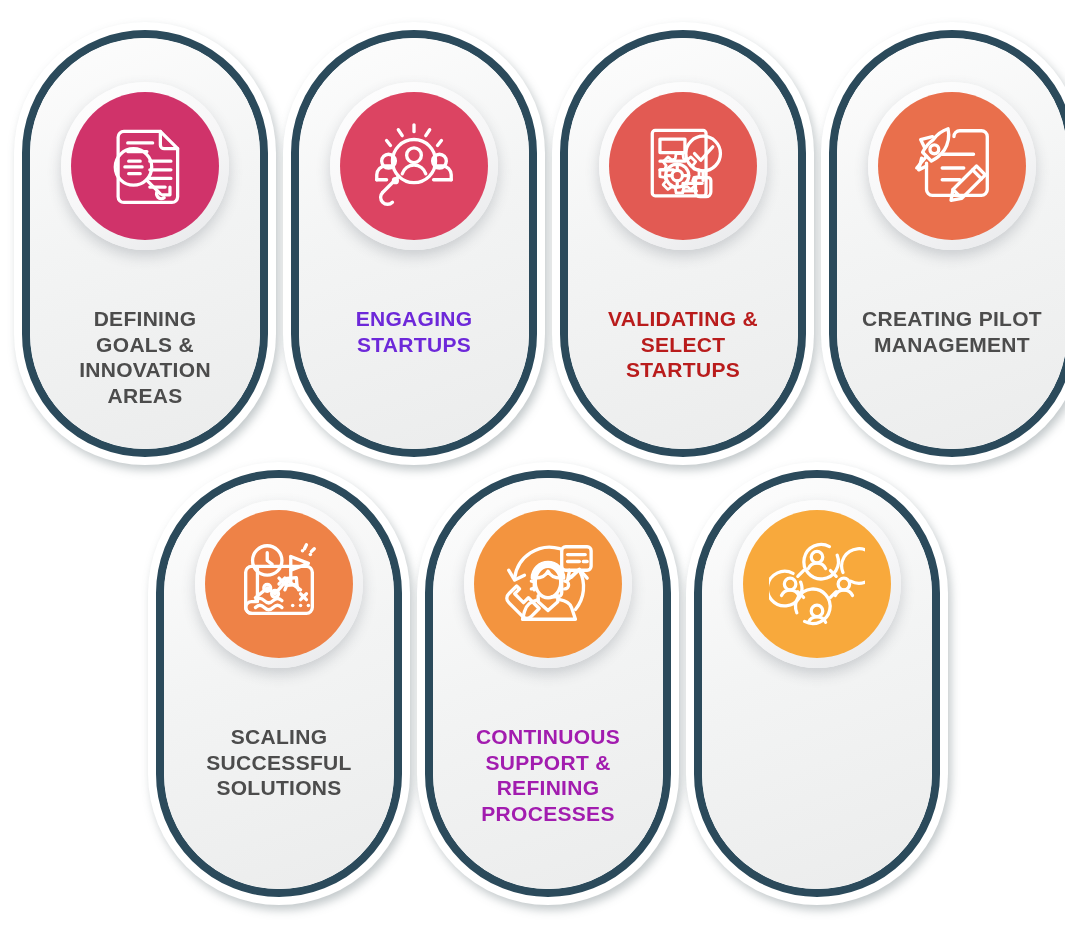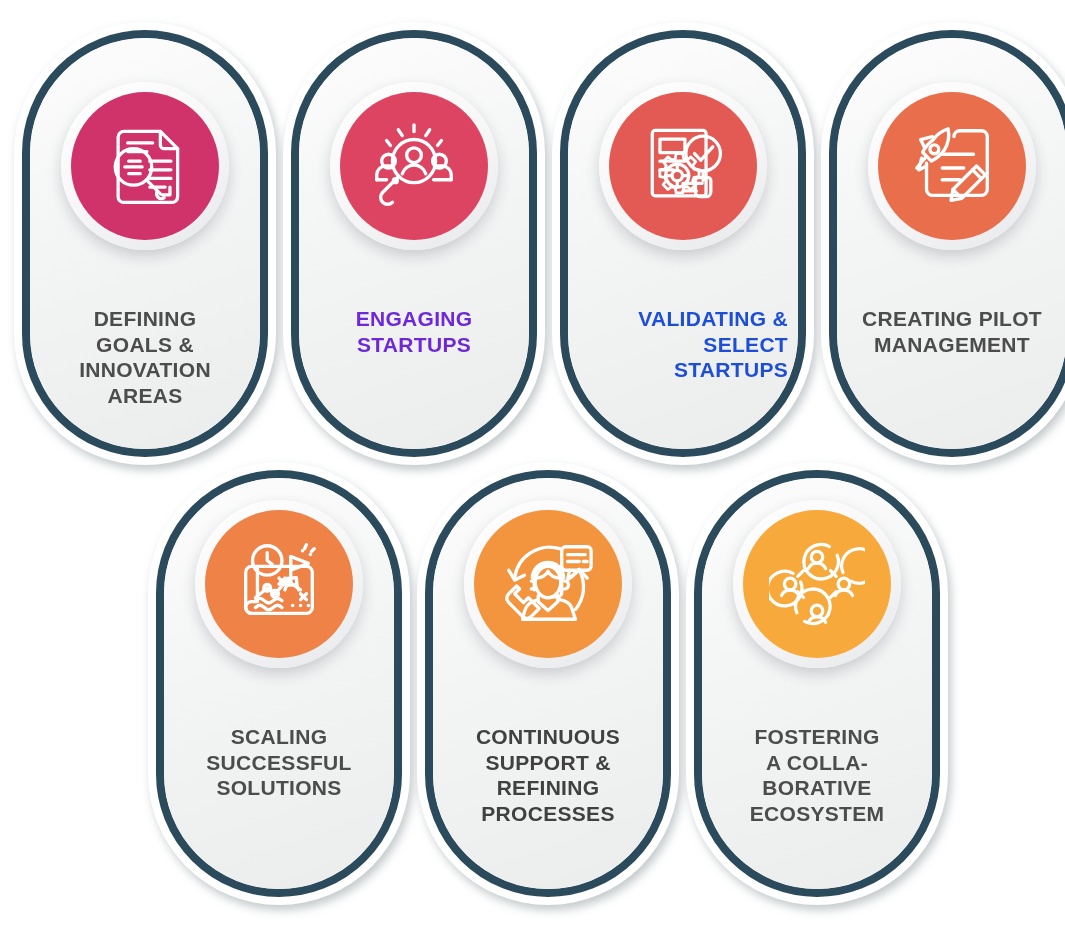--- a/index.html
+++ b/index.html
@@ -183,21 +183,21 @@
               <circle cx="44" cy="60" r="5.5"></circle>
               <path d="M44 48v6.5M44 65.5V72M32 60h6.5M49.5 60H56"></path>
               <circle cx="71" cy="37" r="18"></circle>
               <path d="M62 37l6.5 7L81 30"></path>
               <path d="M71 55v10"></path>
               <path d="M66 62h10a3 3 0 0 1 3 3v12a5 5 0 0 1-5 5h-6a5 5 0 0 1-5-5V65a3 3 0 0 1 3-3z"></path>
             </svg>
           </div>
         </div>
       </div>
-      <div class="card-label" style="color: #1d4ed8; text-align: right;">VALIDATING &amp;
+      <div class="card-label" style="color: #b91c1c;">VALIDATING &amp;
 SELECT
 STARTUPS</div>
     </div>
   </div>
 
   <div class="card row1" id="card4" style="left: 821px; top: 22px; width: 262px; height: 443px;">
     <div class="card-inner" style="border-color: rgb(43, 74, 91);">
       <div class="card-face"></div>
       <div class="badge-wrap">
         <div class="badge-ring">
@@ -280,21 +280,21 @@
               <path d="M37 44c6 0 11-3 13-7 2 4 7 7 13 7"></path>
               <path d="M33 47a4 4 0 0 1 0 8M67 47a4 4 0 0 1 0 8"></path>
               <path d="M64 55v4a4 4 0 0 1-4 4h-6"></path>
               <path d="M40 62v6l10 9 10-9v-6"></path>
               <path d="M40 66c-8 2-12 5-14 12l-2 8h54l-4-12c-2-5-6-7-12-8"></path>
               <path d="M18 52l-8 8a6 6 0 0 0 0 9l14 14a6 6 0 0 0 9 0l8-8-11-11-5 5-9-9 5-5z"></path>
             </svg>
           </div>
         </div>
       </div>
-      <div class="card-label" style="top: 246px; color: #404040;">CONTINUOUS
+      <div class="card-label" style="top: 246px; color: #a21caf;">CONTINUOUS
 SUPPORT &amp;
 REFINING
 PROCESSES</div>
     </div>
   </div>
 
   <div class="card row2" id="card7" style="left: 686px; top: 462px; width: 262px; height: 443px;">
     <div class="card-inner" style="border-color: rgb(43, 74, 91);">
       <div class="card-face"></div>
       <div class="badge-wrap" style="top:22px">
@@ -315,20 +315,16 @@
 
               <path d="M37 89a18 18 0 1 0-8-9"></path>
               <circle cx="50" cy="78" r="6"></circle>
               <path d="M41 90a10 10 0 0 1 18 0"></path>
 
               <path d="M36 36l-6 6M64 36l6 6M36 64l-6-6M64 64l6-6"></path>
             </svg>
           </div>
         </div>
       </div>
-      <div class="card-label" style="top: 246px; color: rgb(76, 76, 76);">FOSTERING
-A COLLA-
-BORATIVE
-ECOSYSTEM</div>
     </div>
   </div>
 
 </div>
 
 </body></html>

